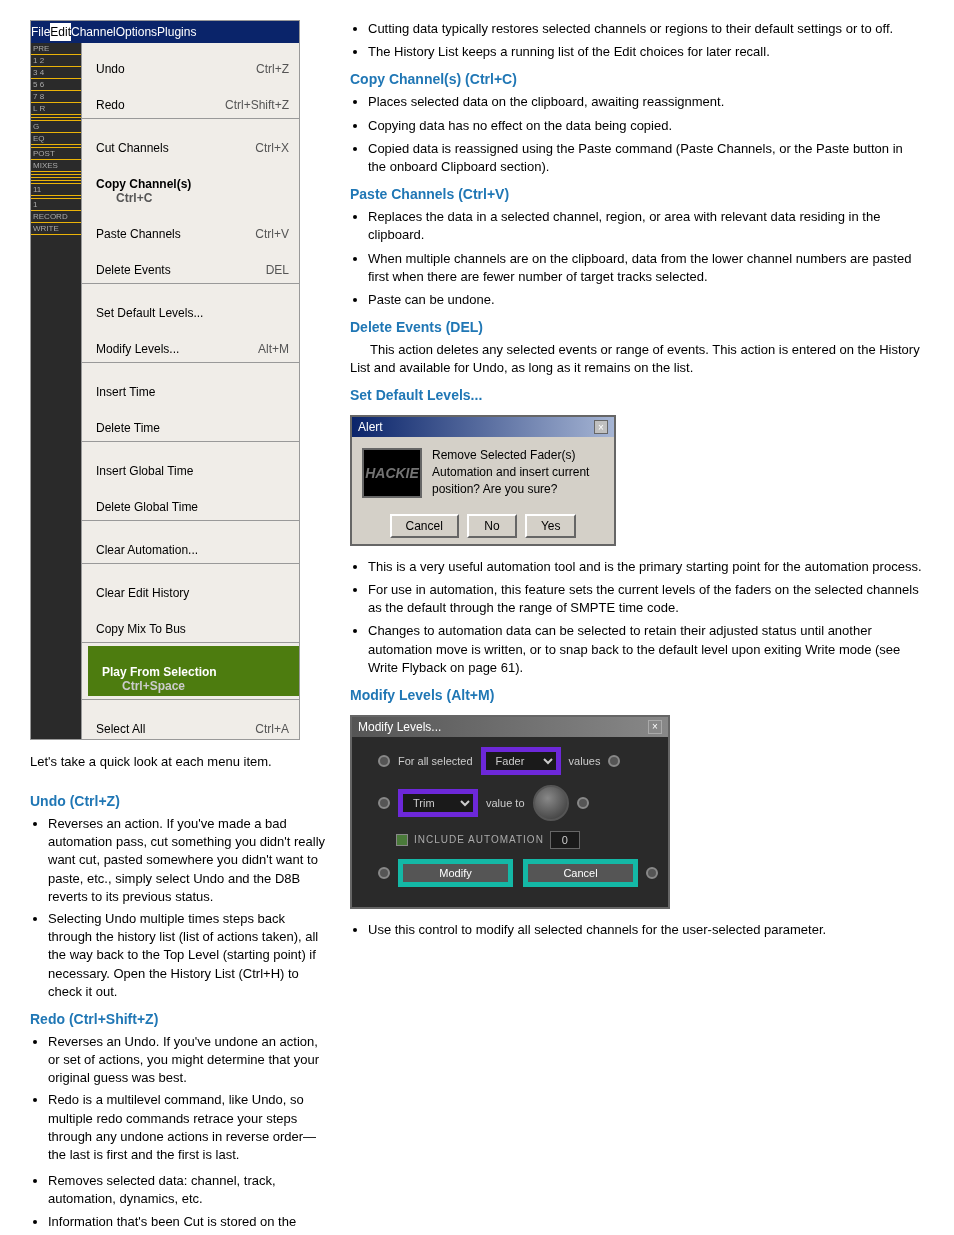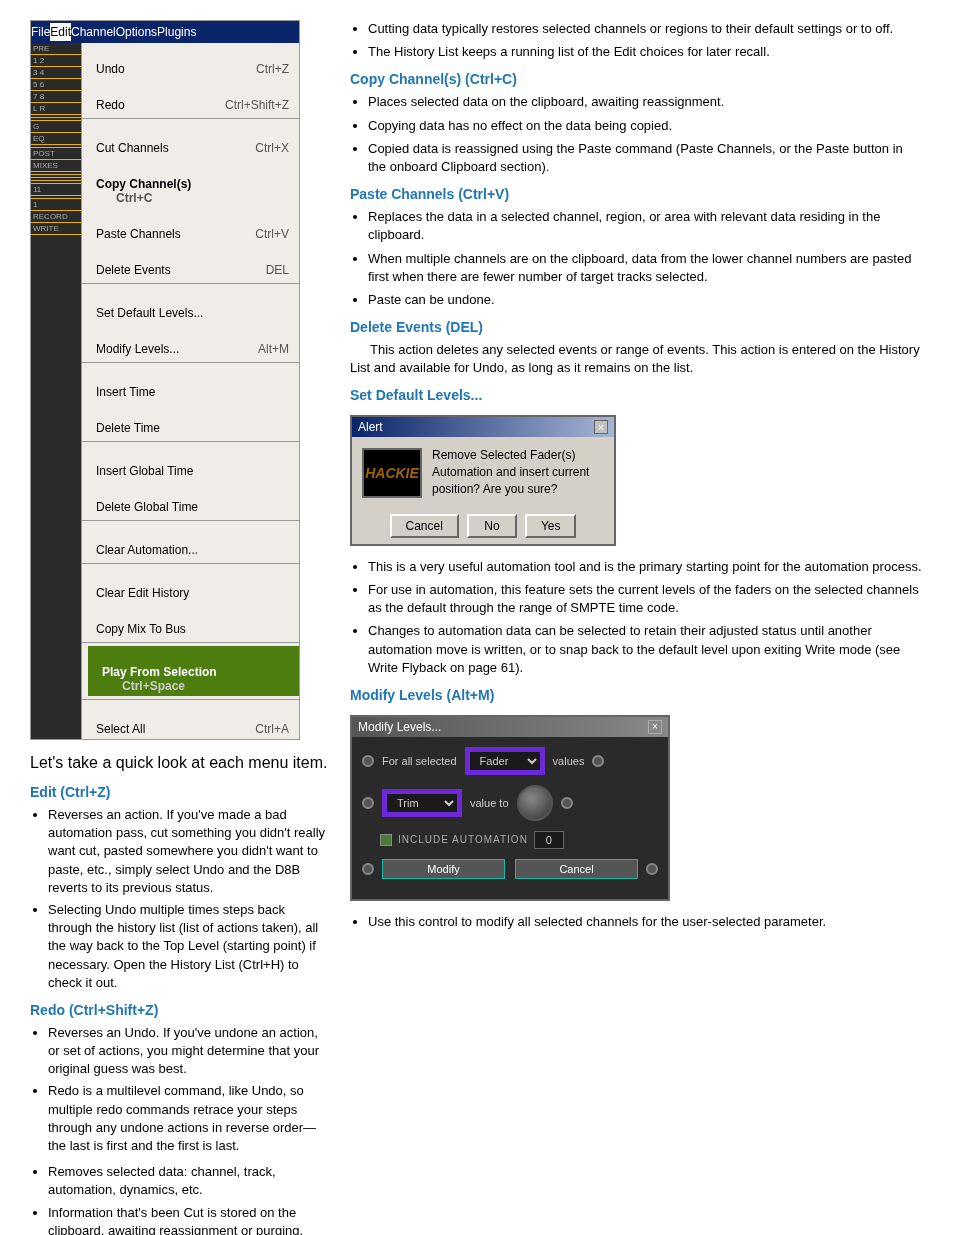--- a/index.html
+++ b/index.html
@@ -106,22 +106,22 @@
       font-size: 12px;
     }
 
     .menu-item.bold-item {
       font-weight: bold;
       flex-direction: column;
     }
 
     
     .intro-text {
-      font-size: 16px;
-      margin-bottom: 12px;
+      font-size: 13px;
+      margin-bottom: 24px;
       color: #000;
     }
 
     .section-heading {
       color: #2077b5;
       font-size: 14px;
       font-weight: bold;
       margin-bottom: 6px;
       margin-top: 10px;
     }
@@ -185,21 +185,21 @@
 
     .alert-body {
       display: flex;
       padding: 10px;
       gap: 10px;
       align-items: center;
     }
 
     .alert-logo {
       background: #000;
-      color: #a16207;
+      color: #737373;
       width: 60px;
       height: 50px;
       display: flex;
       align-items: center;
       justify-content: center;
       font-size: 14px;
       font-weight: bold;
       font-style: italic;
       border: 2px solid #666;
       flex-shrink: 0;
@@ -254,20 +254,21 @@
       width: 14px;
       height: 14px;
       font-size: 10px;
       display: flex;
       align-items: center;
       justify-content: center;
     }
 
     .modify-body {
       padding: 10px;
+      margin-left: 16px;
     }
 
     .modify-row {
       display: flex;
       align-items: center;
       gap: 8px;
       margin-bottom: 10px;
     }
 
     .modify-indicator {
@@ -339,21 +340,21 @@
 
     .modify-btn-row {
       display: flex;
       justify-content: space-around;
       gap: 10px;
     }
 
     .modify-btn {
       background: #555;
       color: #fff;
-      border: 1px solid #14b8a6;
+      border: 5px solid #14b8a6;
       padding: 3px 16px;
       font-size: 11px;
       cursor: pointer;
       flex: 1;
       text-align: center;
     }
 
     .indent-para {
       text-indent: 20px;
       margin-bottom: 6px;
@@ -473,21 +474,21 @@
           <div class="menu-item">
             <span>Select All</span>
             <span class="menu-shortcut">Ctrl+A</span>
           </div>
         </div>
       </div>
     </div>
 
     <p class="intro-text">Let's take a quick look at each menu item.</p>
 
-    <div class="section-heading">Edit (Ctrl+Z)</div>
+    <div class="section-heading">Undo (Ctrl+Z)</div>
     <ul class="bullet-list">
       <li>Reverses an action. If you've made a bad automation pass, cut something you didn't really want cut, pasted somewhere you didn't want to paste, etc., simply select Undo and the D8B reverts to its previous status.</li>
       <li>Selecting Undo multiple times steps back through the history list (list of actions taken), all the way back to the Top Level (starting point) if necessary. Open the History List (Ctrl+H) to check it out.</li>
     </ul>
 
     <div class="section-heading">Redo (Ctrl+Shift+Z)</div>
     <ul class="bullet-list">
       <li>Reverses an Undo. If you've undone an action, or set of actions, you might determine that your original guess was best.</li>
       <li>Redo is a multilevel command, like Undo, so multiple redo commands retrace your steps through any undone actions in reverse order—the last is first and the first is last.</li>
     </ul>

